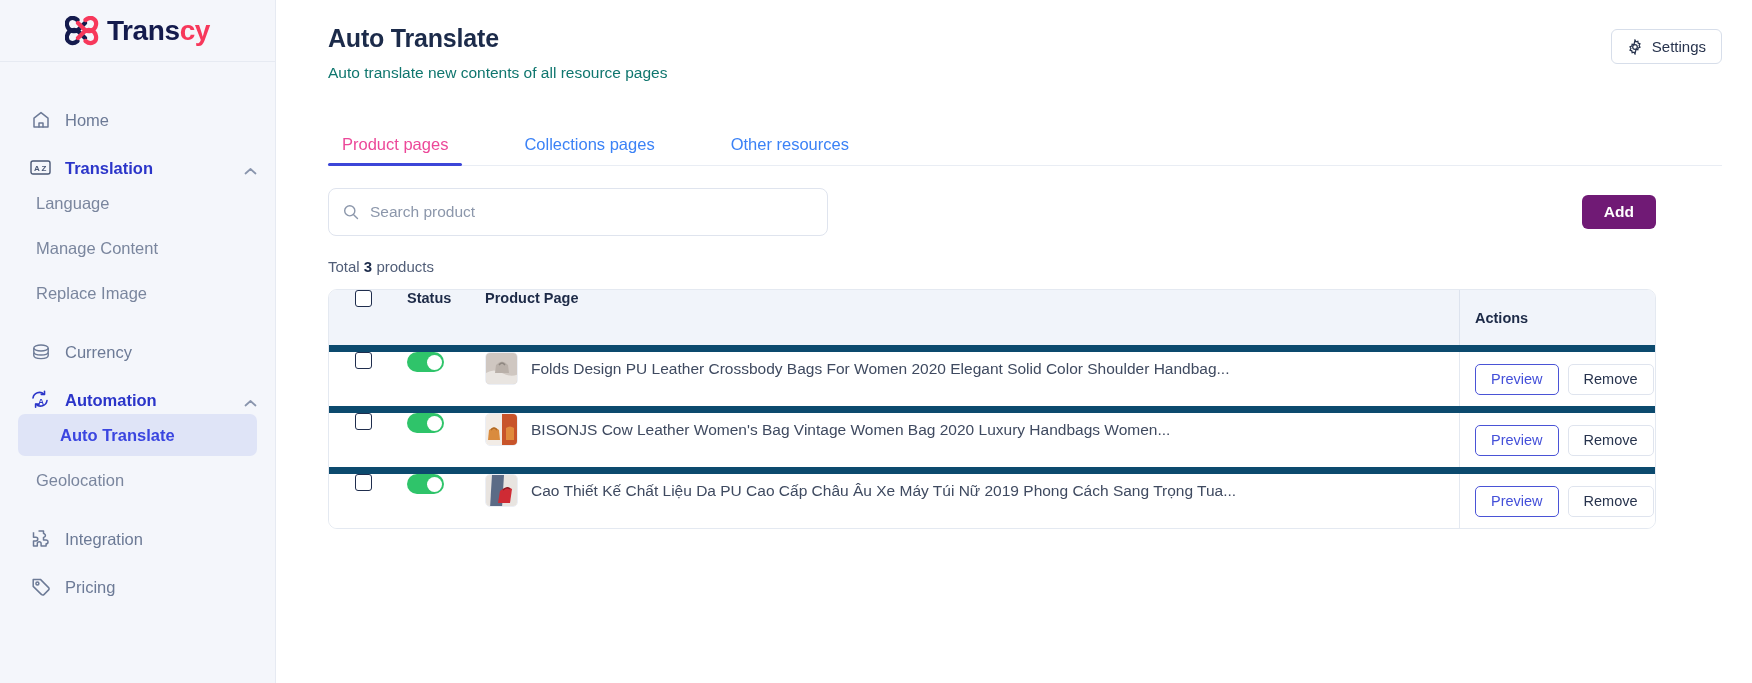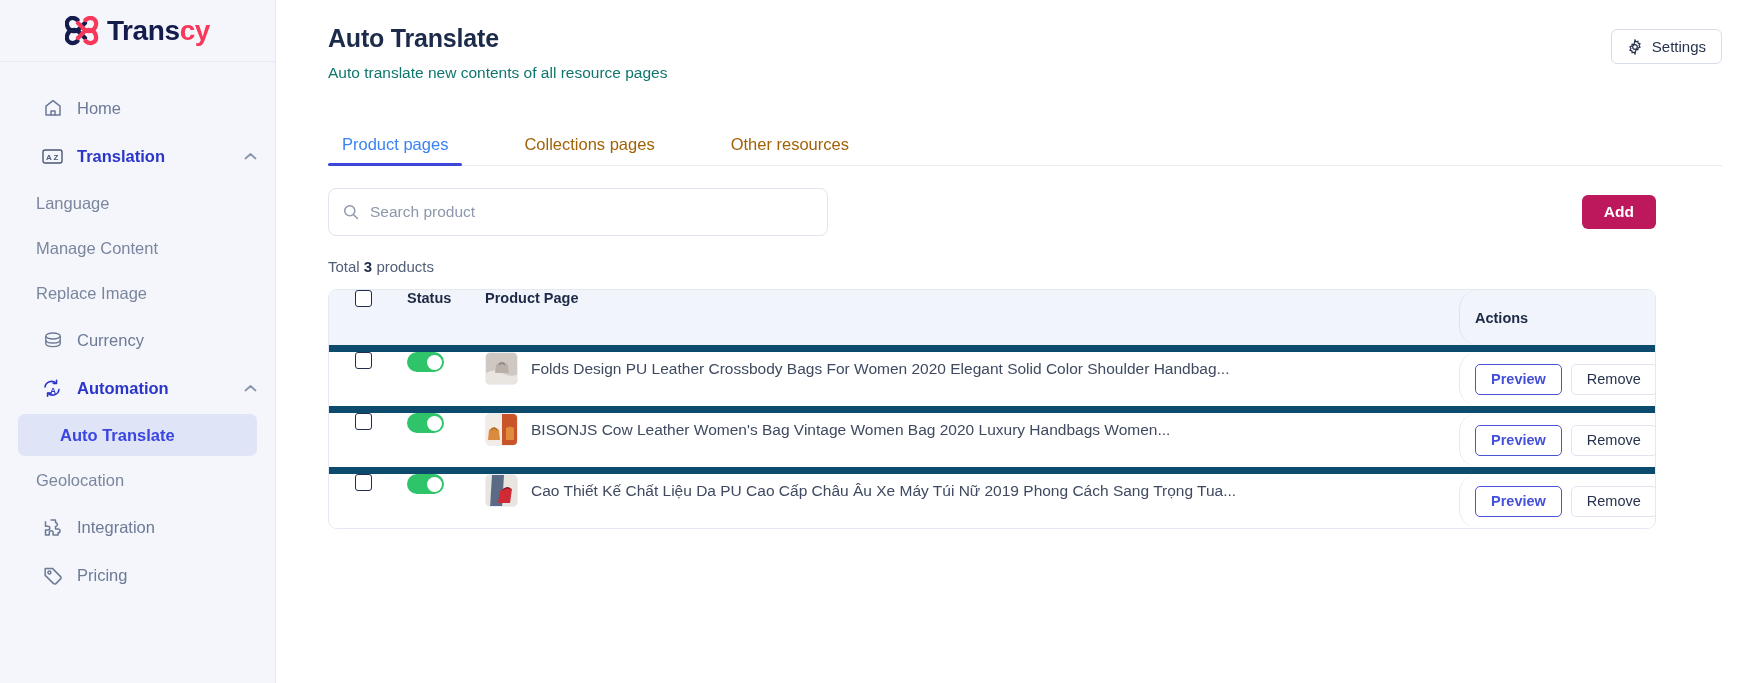--- a/index.html
+++ b/index.html
@@ -36,23 +36,23 @@
     font-weight: bold;
     letter-spacing: -0.4px;
     line-height: 1;
   }
   .logo-text .t-dark { color: #141b4d; }
   .logo-text .t-pink { color: #f7385b; }
 
   .nav { padding-top: 20px; }
   .nav-item {
     display: flex;
-    align-items: center;
+    align-items: flex-end;
     height: 44px;
-    padding-left: 42px;
+    padding-left: 30px;
     padding-right: 18px;
     color: #6c7a96;
     font-size: 16.5px;
     cursor: pointer;
     position: relative;
     margin: 4px 0;
   }
   .nav-item .ic {
     width: 21px; height: 21px;
     margin-right: 14px;
@@ -134,28 +134,28 @@
   .tabs {
     display: flex;
     align-items: flex-end;
     gap: 0;
     margin-top: 42px;
     border-bottom: 1px solid #e9edf4;
     height: 42px;
   }
   .tab {
     font-size: 16.5px;
-    color: #a16207;
+    color: #3b82f6;
     padding: 0 14px 11px 14px;
     cursor: pointer;
     white-space: nowrap;
     margin-right: 48px;
     position: relative;
   }
-  .tab.active { color: #3b82f6; }
+  .tab.active { color: #ec4899; }
   .tab.active::after {
     content:"";
     position: absolute;
     left: 0; right: 0; bottom: -1px;
     height: 3px;
     background: #3c46d8;
     border-radius: 2px;
   }
 
   .toolbar {
@@ -181,21 +181,21 @@
     font-size: 15.5px;
     color: #334155;
     font-family: "Liberation Sans", sans-serif;
     width: 100%;
     background: transparent;
   }
   .search-box input::placeholder { color: #8c97ab; }
   .add-btn {
     height: 34px;
     padding: 0 22px;
-    background: #be185d;
+    background: #701a75;
     color: #fff;
     border: none;
     border-radius: 6px;
     font-size: 15.5px;
     font-weight: bold;
     cursor: pointer;
     font-family: "Liberation Sans", sans-serif;
     margin-right: 66px;
   }
 
@@ -228,21 +228,20 @@
   .c-check { width: 78px; flex: 0 0 78px; display:flex; align-items:center; padding-left: 26px; }
   .c-status { width: 76px; flex: 0 0 76px; }
   .c-page { flex: 1 1 auto; display: flex; align-items: center; min-width: 0; padding-left: 2px;}
   .c-actions {
     width: 196px; flex: 0 0 196px;
     border-left: 1px solid #e4e9f1;
     align-self: stretch;
     display: flex;
     align-items: center;
     padding-left: 15px;
-    border-radius: 19px;
   }
   .thead .c-actions { border-left: 1px solid #dde3ee; }
   .th {
     font-size: 14.5px;
     font-weight: bold;
     color: #1d2a47;
   }
   .chk {
     width: 17px; height: 17px;
     border: 1.6px solid #1f2d4d;
@@ -288,21 +287,20 @@
     height: 31px;
     padding: 0 15px;
     border: 1px solid #4a53d6;
     border-radius: 5px;
     background: #fff;
     color: #4450d9;
     font-size: 14.5px;
     cursor: pointer;
     font-family: "Liberation Sans", sans-serif;
     margin-right: 9px;
-    font-weight: bold;
   }
   .btn-remove {
     height: 31px;
     padding: 0 15px;
     border: 1px solid #dfe4ee;
     border-radius: 5px;
     background: #fff;
     color: #27334d;
     font-size: 14.5px;
     cursor: pointer;

